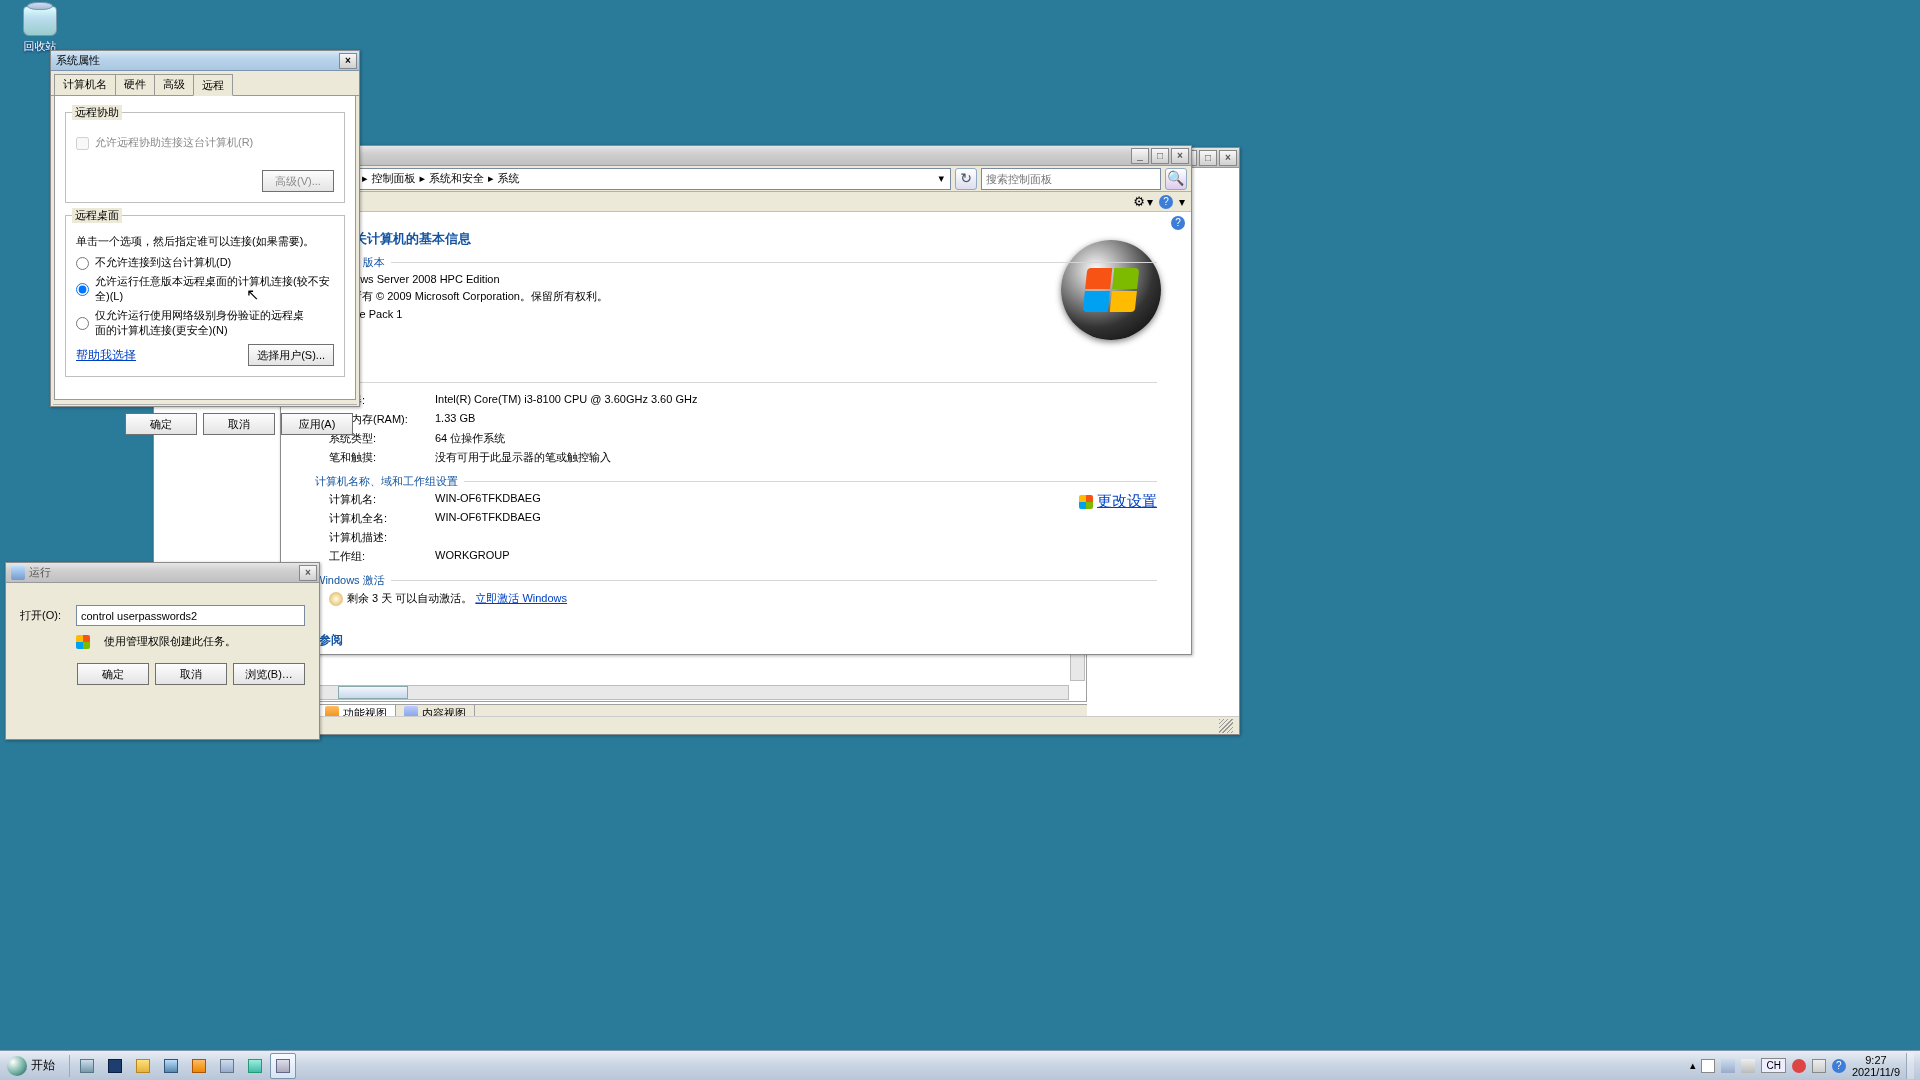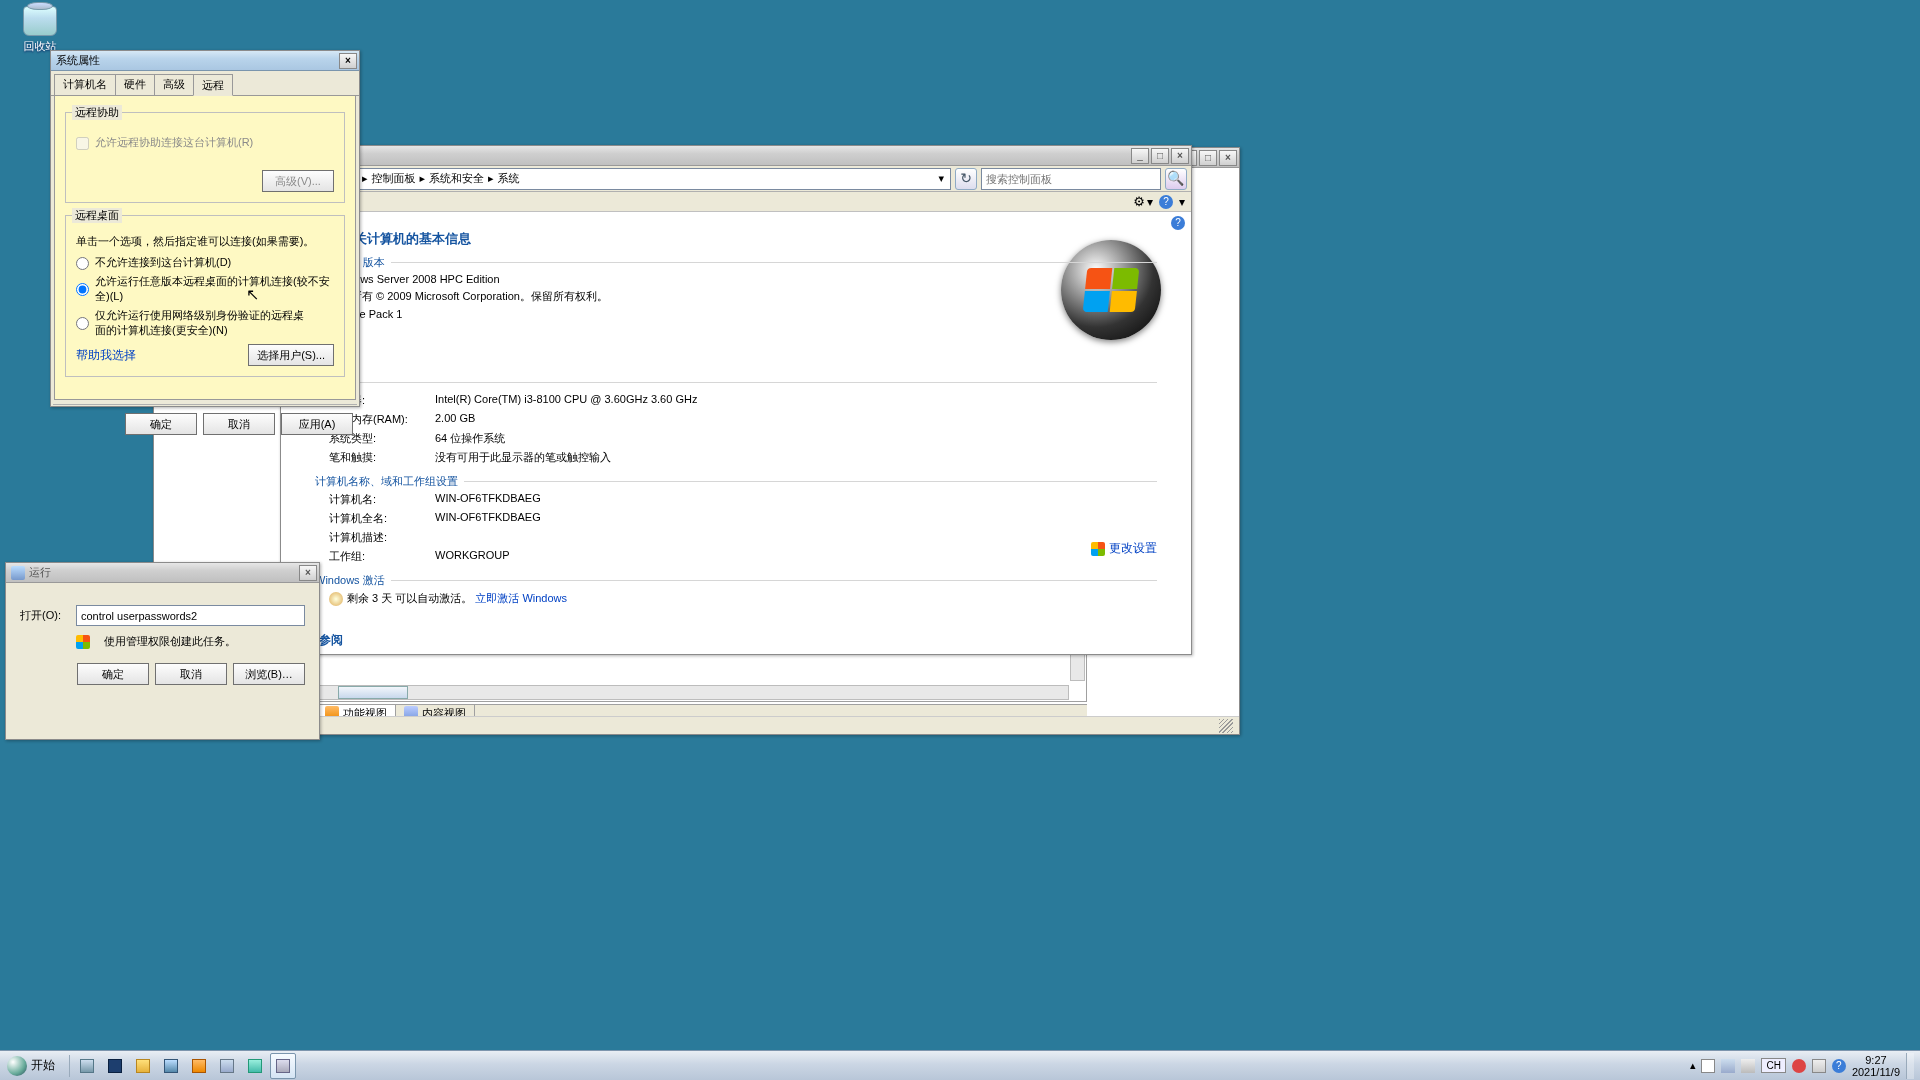--- a/index.html
+++ b/index.html
@@ -19,31 +19,31 @@
 .titlebar .t-title { flex:1; }
 .titlebar .t-icon { width:14px; height:14px; margin-right:4px; }
 .winbtn { width:18px; height:16px; margin-left:2px; background:linear-gradient(#f7f7f7,#d0d0d0); border:1px solid #888; font-size:10px; line-height:13px; text-align:center; cursor:pointer;}
 .winbtn.close { font-weight:bold;}
 .body-pane { background:#ECE9D8; }
 
 
 .tabs { display:flex; border-bottom:1px solid #999; padding:3px 3px 0 3px; background:#ECE9D8;}
 .tab { padding:2px 8px; border:1px solid #999; border-bottom:none; background:#ECE9D8; margin-right:-1px; cursor:pointer; font-size:11px;}
 .tab.active { background:#ECE9D8; position:relative; z-index:2; border-bottom:1px solid #ECE9D8; margin-bottom:-1px; padding-top:3px;}
-.tab-body { padding:10px; background:#fef9c3; border:1px solid #999; border-top:none; margin:0 3px;}
+.tab-body { padding:10px; background:#ffffff; border:1px solid #999; border-top:none; margin:0 3px;}
 
 
 .groupbox { border:1px solid #bfbfbf; margin:6px 0 12px; padding:18px 10px 10px; position:relative;}
 .groupbox .legend { position:absolute; top:-8px; left:6px; background:#ECE9D8; padding:0 3px; font-size:11px;}
 
 
 .btn { min-width:72px; height:22px; padding:0 8px; background:linear-gradient(#fdfdfd,#e4e4e4); border:1px solid #707070; font-size:11px; cursor:pointer;}
 .radio,.check { display:flex; align-items:center; gap:6px; margin:4px 0; font-size:11px; cursor:pointer;}
 .radio input, .check input { margin-top:1px;}
-.link { color:#0041c4; cursor:pointer;}
+.link { color:#0041c4; text-decoration:underline; cursor:pointer;}
 .disabled { color:#8a8a8a !important;}
 
 
 .cp-toolbar { height:26px; background:#ECE9D8; display:flex; align-items:center; padding:2px 4px; gap:4px; border-bottom:1px solid #b0b0b0;}
 .navbtn { width:22px; height:22px; border-radius:11px; background:linear-gradient(#e8f0f8,#c4d6ea); border:1px solid #8faac4; font-size:14px; line-height:19px; text-align:center; color:#456;}
 .breadcrumb { flex:1; display:flex; align-items:center; height:22px; background:#fff; border:1px solid #7a8aa0; padding:0 4px; font-size:11px;}
 .breadcrumb span { margin:0 2px;}
 .search { width:180px; height:22px; border:1px solid #7a8aa0; background:#fff; padding:0 4px; font-size:11px;}
 .cp-content { background:#fff; padding:18px 34px; position:relative; overflow:auto;}
 .sec-title { font-size:13px; font-weight:bold; color:#1554a0; margin-bottom:8px;}
@@ -197,36 +197,36 @@
 
     <div class="fieldset-line" style="margin-top:60px;">
         <span>系统</span>
       </div>
     <div class="kv">
         <div class="k">处理器:</div>
         <div class="v">Intel(R) Core(TM) i3-8100 CPU @ 3.60GHz   3.60 GHz</div>
       </div>
     <div class="kv">
         <div class="k">安装内存(RAM):</div>
-        <div class="v">2.00 GB</div>
+        <div class="v">1.33 GB</div>
       </div>
     <div class="kv">
         <div class="k">系统类型:</div>
         <div class="v">64 位操作系统</div>
       </div>
     <div class="kv">
         <div class="k">笔和触摸:</div>
         <div class="v">没有可用于此显示器的笔或触控输入</div>
       </div>
 
     <div class="fieldset-line">
         <span>计算机名称、域和工作组设置</span>
       </div>
     <div style="position:relative;">
-      <div style="position:absolute;right:0;top:2px;font-size:12px;margin-top:48px;"><span class="shield"></span><a class="link">更改设置</a></div>
+      <div style="position:absolute;right:0;top:2px;font-size:15px;"><span class="shield"></span><a class="link">更改设置</a></div>
       <div class="kv">
           <div class="k">计算机名:</div>
           <div class="v">WIN-OF6TFKDBAEG</div>
         </div>
       <div class="kv">
           <div class="k">计算机全名:</div>
           <div class="v">WIN-OF6TFKDBAEG</div>
         </div>
       <div class="kv">
           <div class="k">计算机描述:</div>

